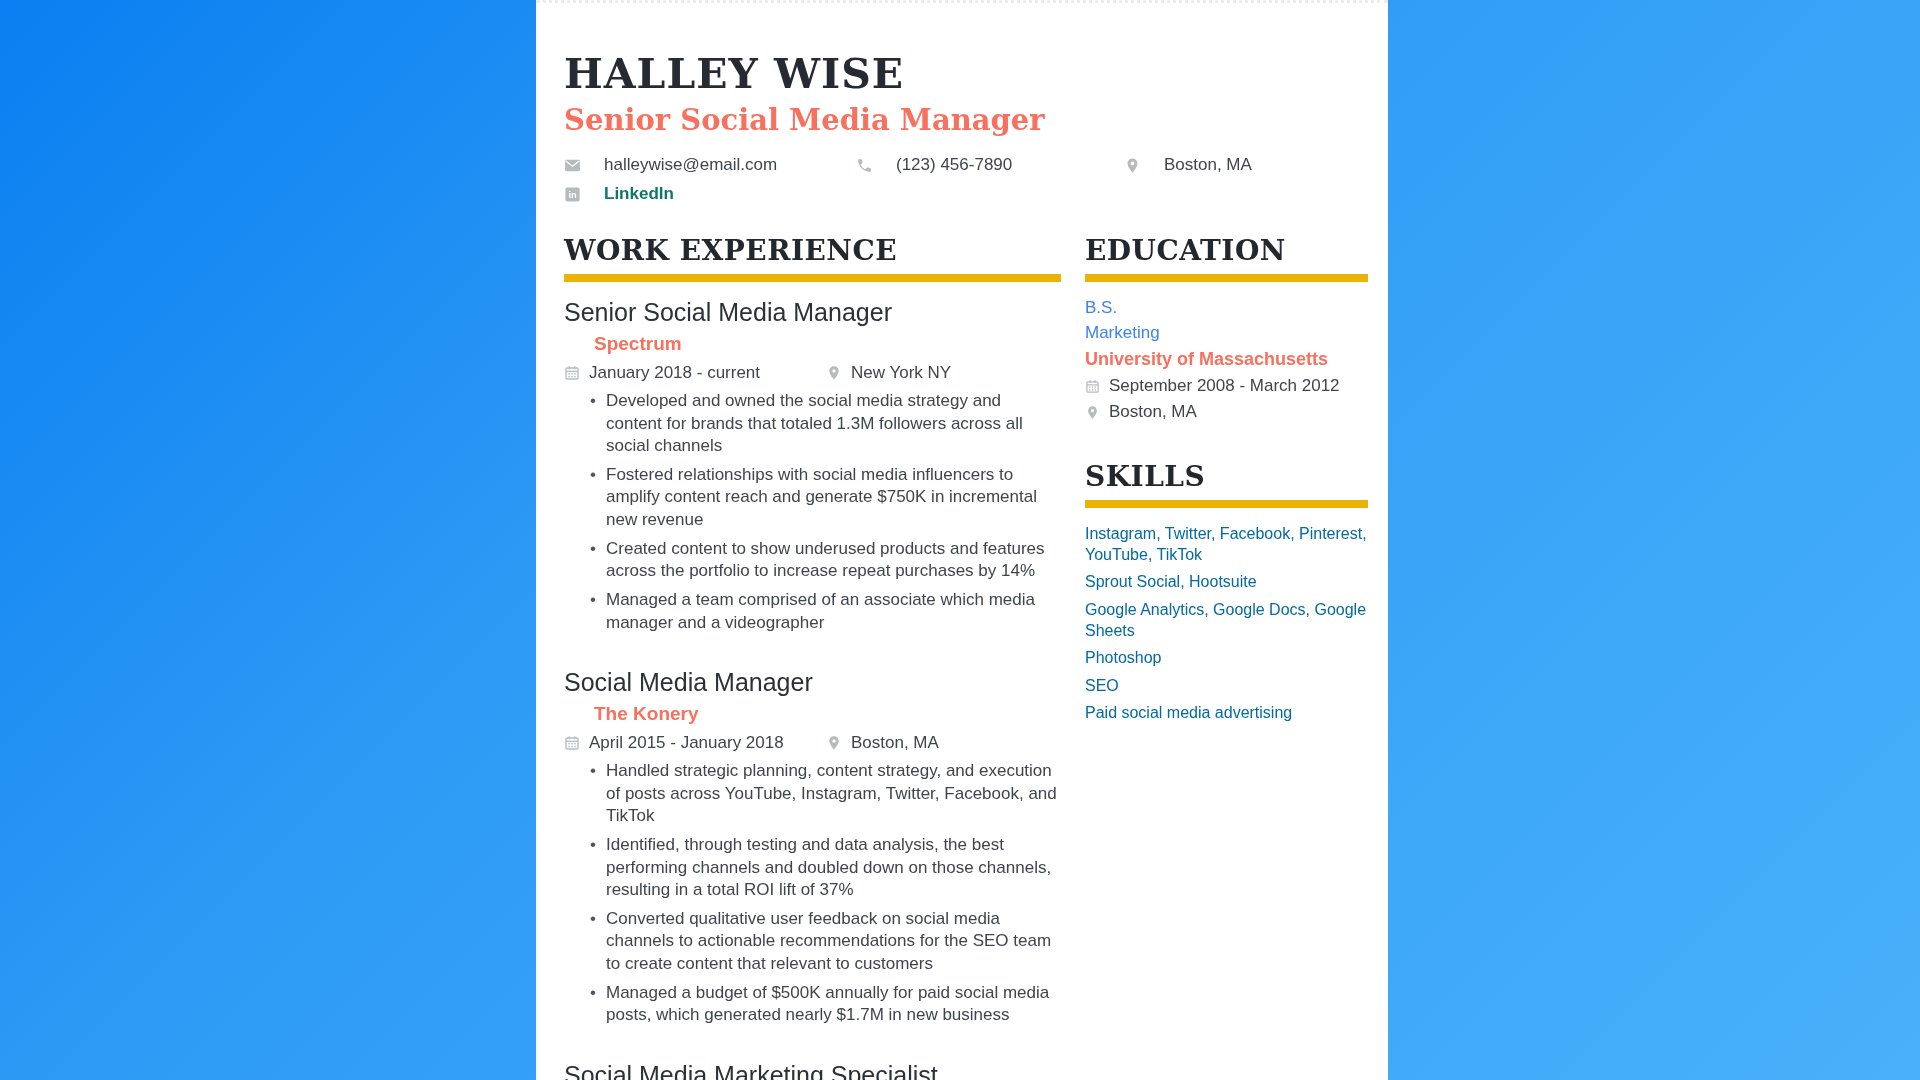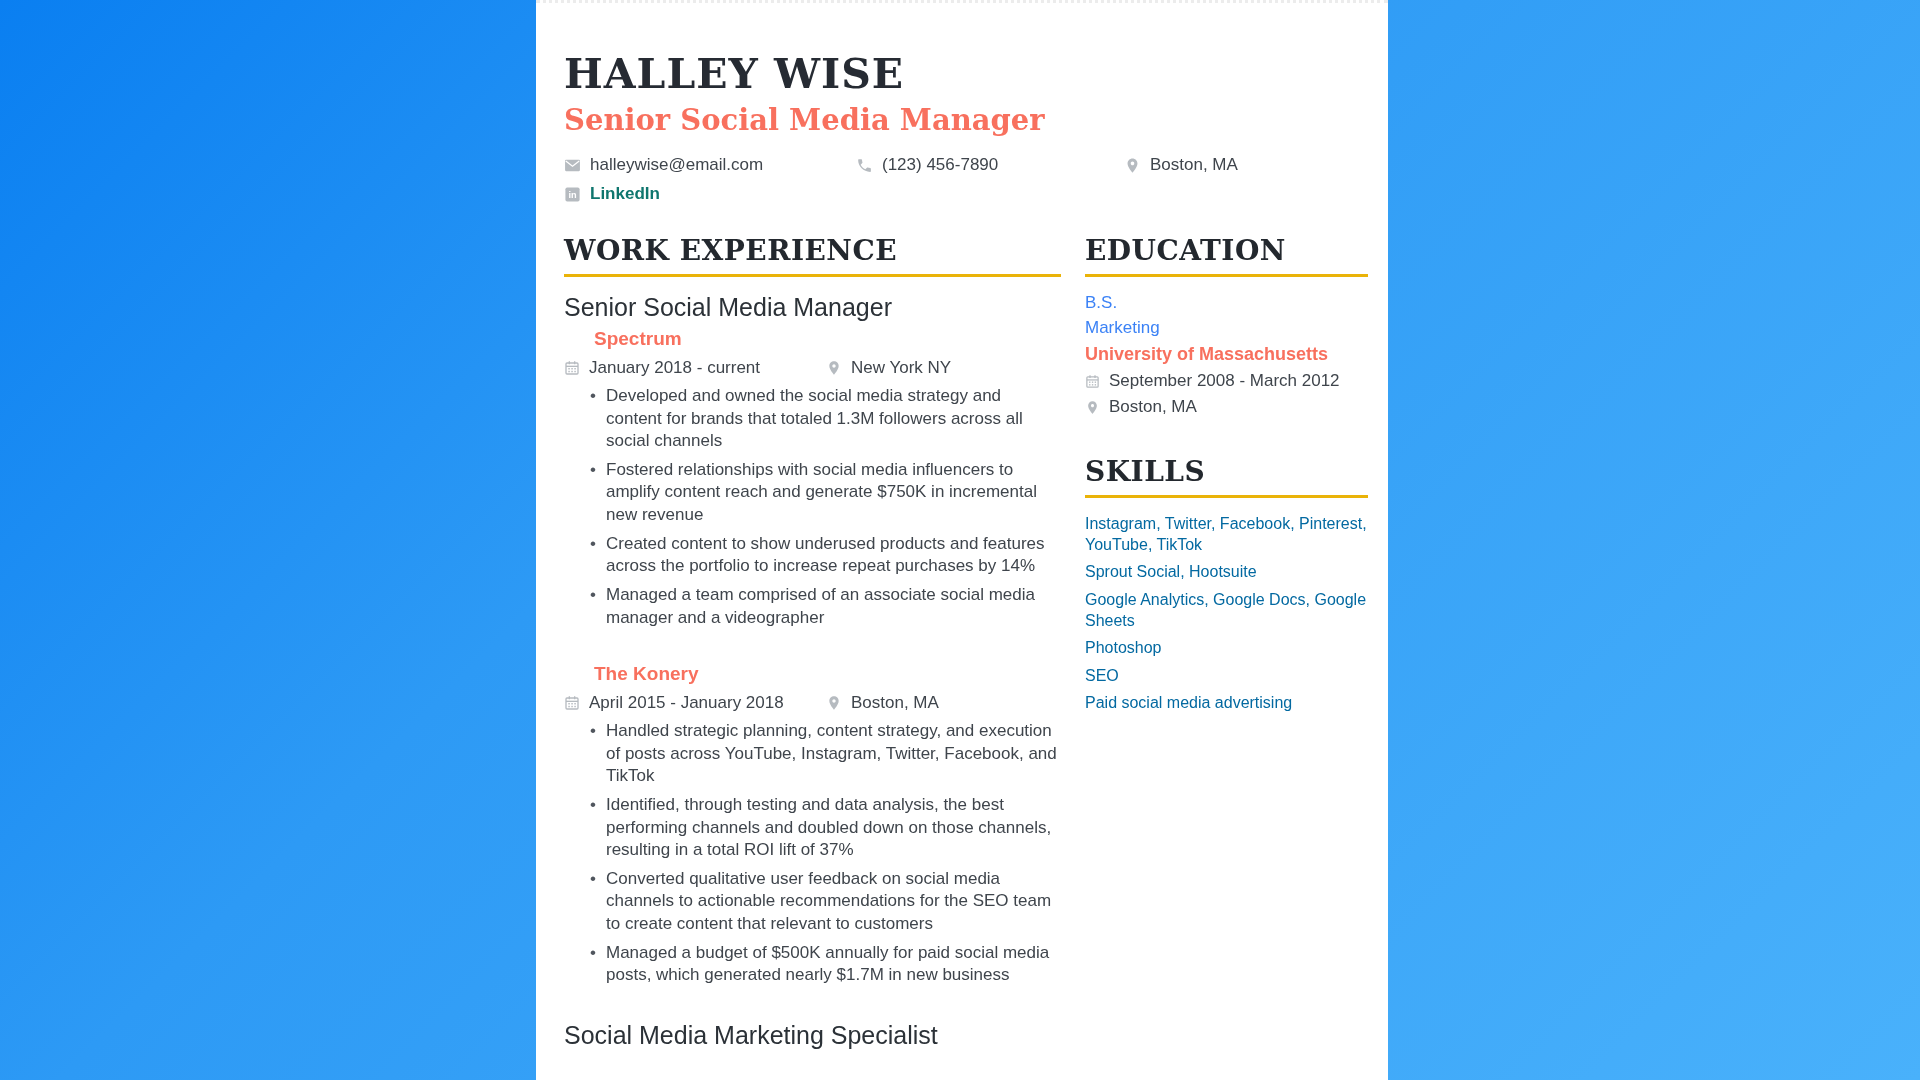--- a/index.html
+++ b/index.html
@@ -19,33 +19,33 @@
   .name {
     margin: 0; font-family: "DejaVu Serif", serif; font-weight: 700;
     font-size: 41px; line-height: 1.05; letter-spacing: 1px; color: #262b33;
   }
   .headline {
     margin: 7px 0 0; font-family: "DejaVu Serif", serif; font-weight: 700;
     font-size: 29px; color: #f8705e;
   }
   .contact { display: flex; align-items: center; margin-top: 18px; }
   .contact.row2 { margin-top: 9px; }
-  .c-item { display: flex; align-items: center; gap: 9px; font-size: 17px; color: #3f454c; }
+  .c-item { display: flex; align-items: center; gap: 23px; font-size: 17px; color: #3f454c; }
   .c-col1 { width: 292px; }
   .c-col2 { width: 268px; }
   .link { color: #0f766e; text-decoration: none; cursor: pointer; font-weight: bold; }
   .ic { flex: none; display: block; }
   
   .cols { display: flex; margin-top: 30px; }
   .col-left { width: 497px; flex: none; }
   .col-right { width: 283px; flex: none; margin-left: 24px; }
   .sec {
     margin: 0 0 16px; font-family: "DejaVu Serif", serif; font-weight: 700;
     font-size: 28px; letter-spacing: 0.5px; color: #23282e;
-    border-bottom: 3px solid #eab308; padding-bottom: 7px;
+    border-bottom: 8px solid #eab308; padding-bottom: 7px;
   }
   
   .job { margin-top: 0; }
   .job + .job { margin-top: 34px; }
   .job-title { font-size: 25px; color: #2b3137; }
   .company { font-size: 19px; font-weight: 700; color: #f8705e; margin-top: 6px; margin-left: 30px; }
   .meta { display: flex; margin-top: 8px; align-items: center; }
   .meta-item { display: flex; align-items: center; gap: 9px; font-size: 17px; color: #3f454c; }
   .meta-date { width: 262px; }
   .bullets { margin: 7px 0 0; padding: 0; list-style: none; }
@@ -153,25 +153,26 @@
             <svg class="ic" width="16" height="16" viewBox="0 0 24 24">
                 <use href="#ic-pin"></use>
               </svg>
             <span>New York NY</span>
           </div>
         </div>
         <ul class="bullets">
           <li>Developed and owned the social media strategy and content for brands that totaled 1.3M followers across all social channels</li>
           <li>Fostered relationships with social media influencers to amplify content reach and generate $750K in incremental new revenue</li>
           <li>Created content to show underused products and features across the portfolio to increase repeat purchases by 14%</li>
-          <li>Managed a team comprised of an associate social media manager and a videographer</li>
+          <li>Managed a team comprised of an associate which media manager and a videographer</li>
         </ul>
       </section>
 
       <section class="job">
+        <div class="job-title">Social Media Manager</div>
         <div class="company">The Konery</div>
         <div class="meta">
           <div class="meta-item meta-date">
             <svg class="ic" width="16" height="16" viewBox="0 0 24 24">
                 <use href="#ic-calendar"></use>
               </svg>
             <span>April 2015 - January 2018</span>
           </div>
           <div class="meta-item">
             <svg class="ic" width="16" height="16" viewBox="0 0 24 24">

